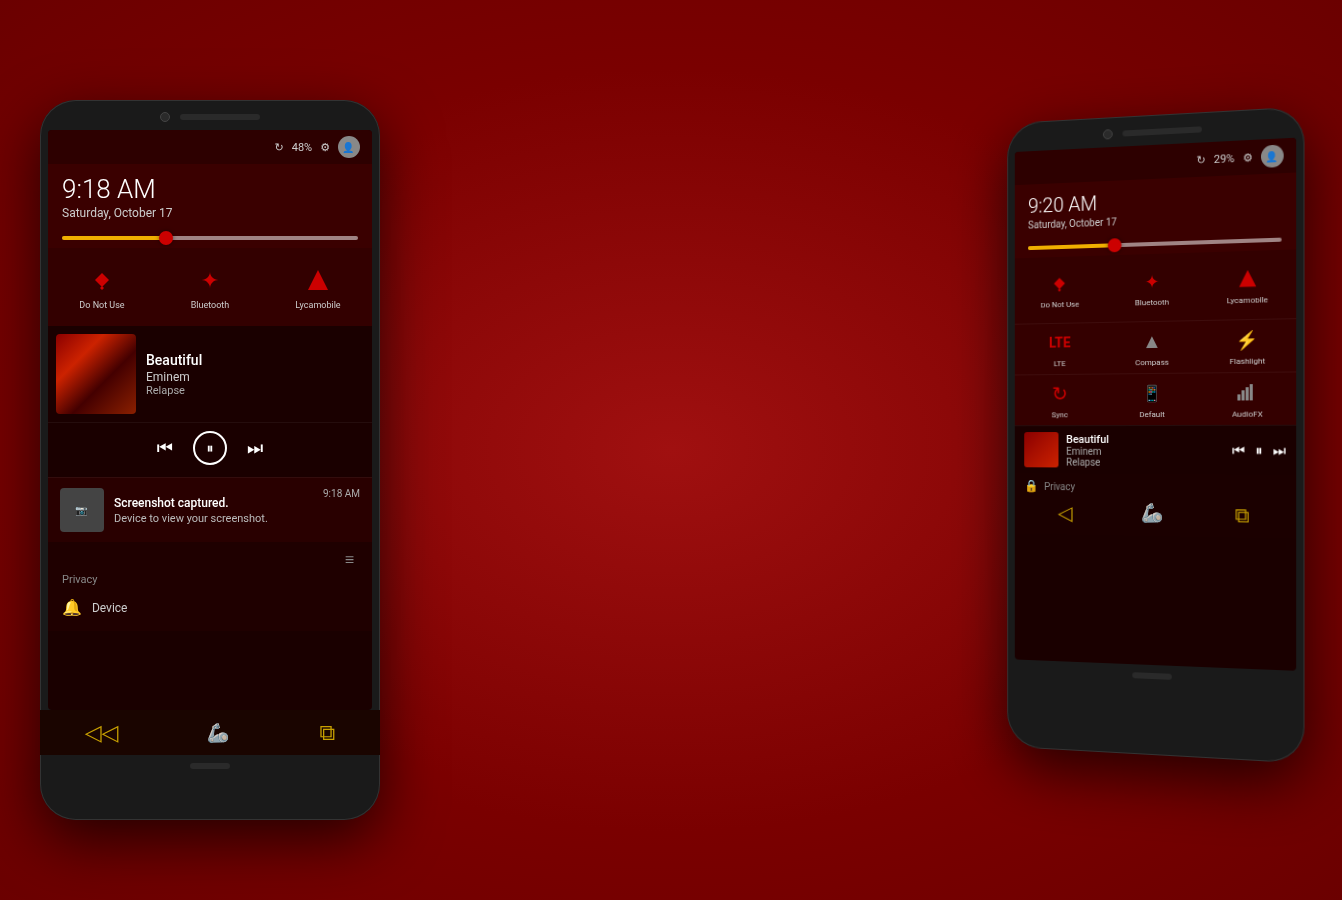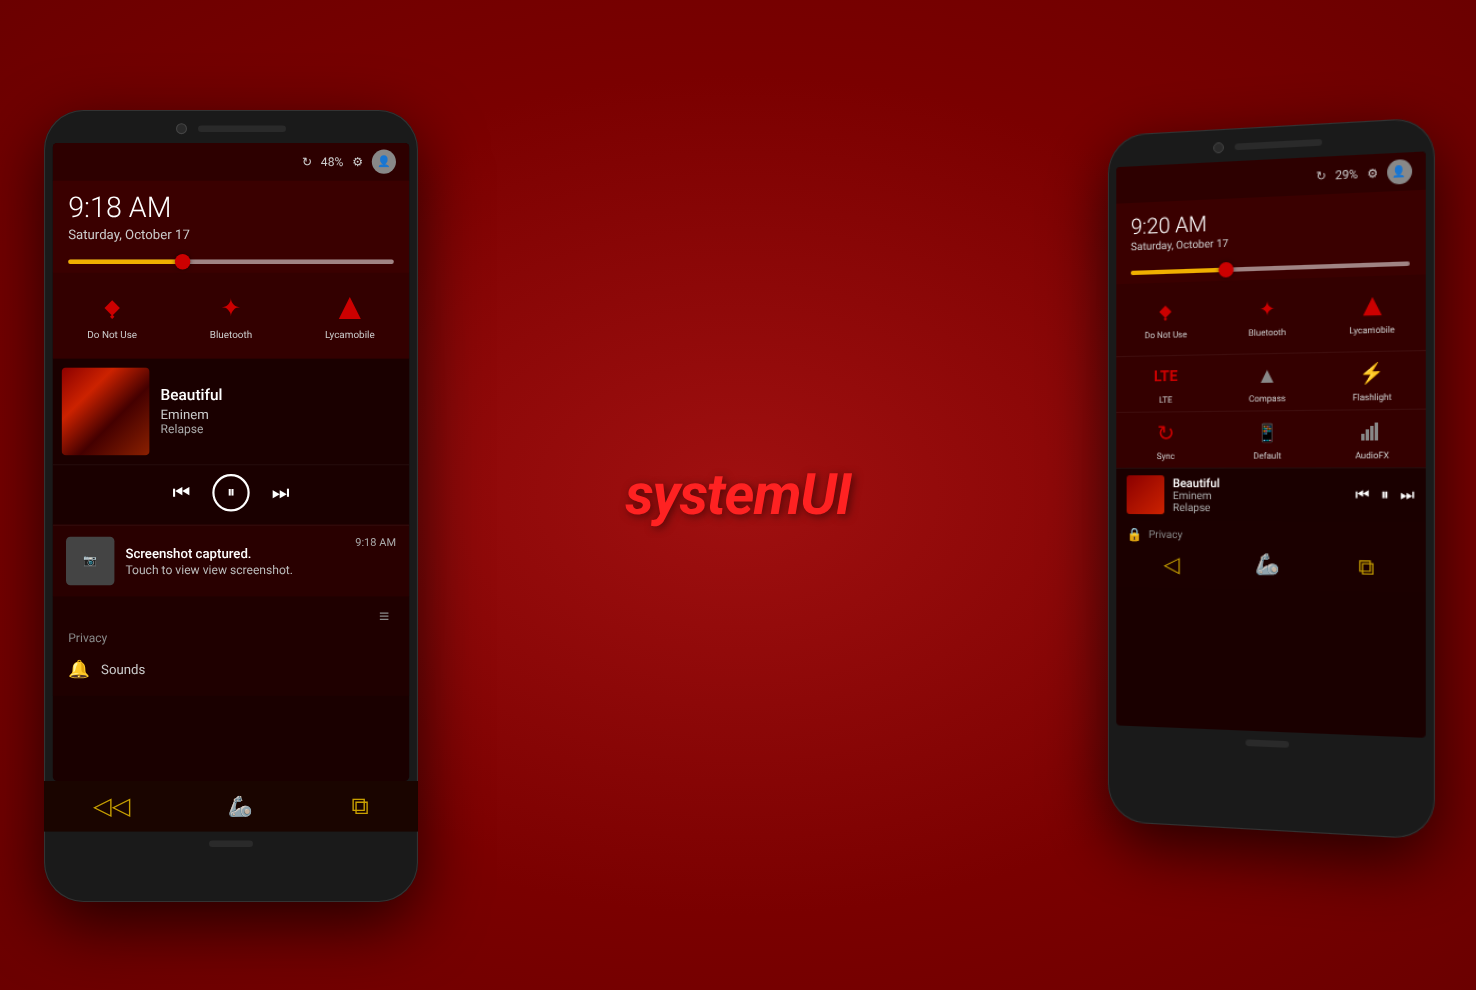--- a/index.html
+++ b/index.html
@@ -579,50 +579,49 @@
             <div class="ctrl-btn">⏭</div>
           </div>
         </div>
 
         <div class="notif-item">
           <div class="notif-thumb" style="background:#444; display:flex; align-items:center; justify-content:center;">
             <span style="color:#888; font-size:10px;">📷</span>
           </div>
           <div class="notif-content">
             <div class="notif-title">Screenshot captured.</div>
-            <div class="notif-body">Touch to view view screenshot.</div>
+            <div class="notif-body">Device to view your screenshot.</div>
           </div>
           <div class="notif-time">9:18 AM</div>
         </div>
 
         <div class="settings-section">
           <div style="display:flex; justify-content:flex-end; padding-right:4px; margin-bottom:4px;">
             <span style="color:#888; font-size:16px;">≡</span>
           </div>
           <div class="settings-category">Privacy</div>
           <div class="settings-item">
             <span style="font-size:16px;">🔔</span>
-            <span>Sounds</span>
+            <span>Device</span>
           </div>
         </div>
       </div>
     </div>
 
     <div class="bottom-nav">
       <div class="nav-icon">◁◁</div>
       <div class="nav-icon" style="font-size:18px;">🦾</div>
       <div class="nav-icon">⧉</div>
     </div>
 
     <div class="phone-bottom-bar">
       <div class="phone-home-btn"></div>
     </div>
   </div>
 
-  <div class="system-ui-label">systemUI</div>
 
   <div class="phone phone-right">
     <div class="phone-top-bar">
       <div class="phone-camera"></div>
       <div class="phone-speaker"></div>
     </div>
     <div class="phone-screen">
 
       <div class="status-bar">
         <div class="status-bar-icon">↻</div>

